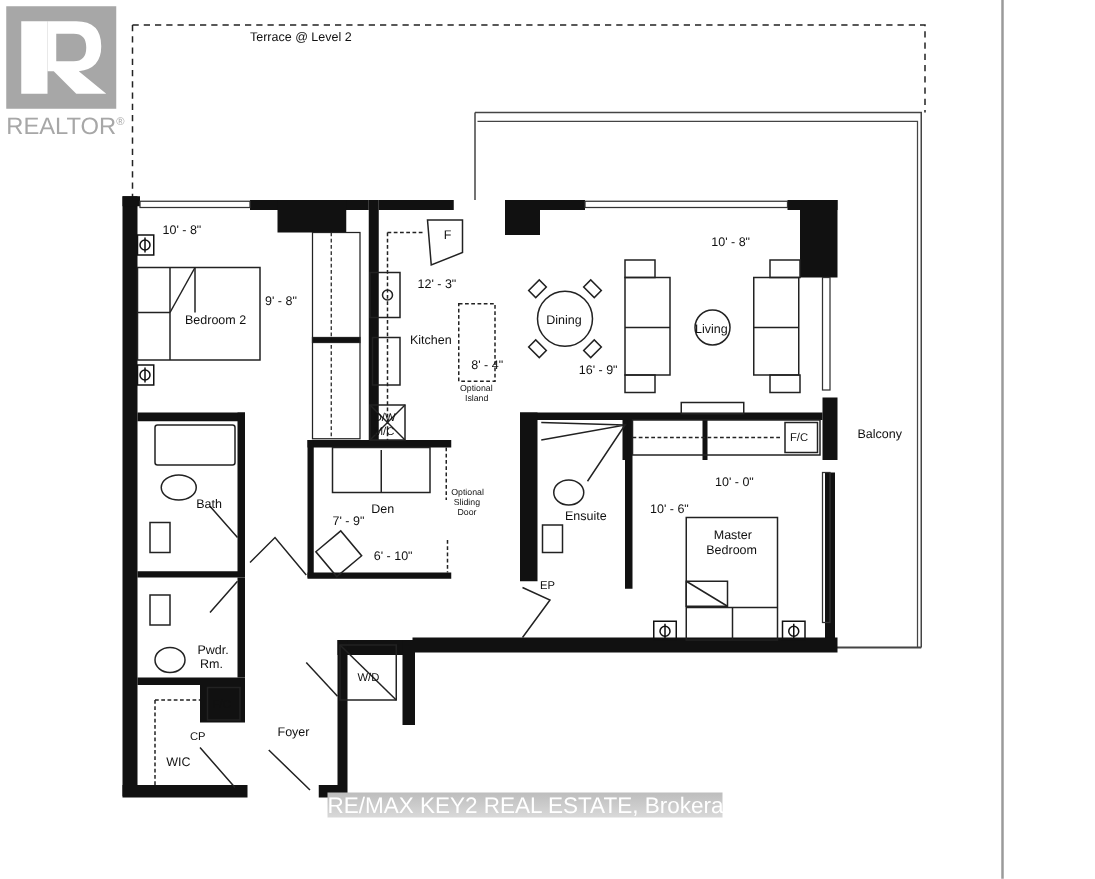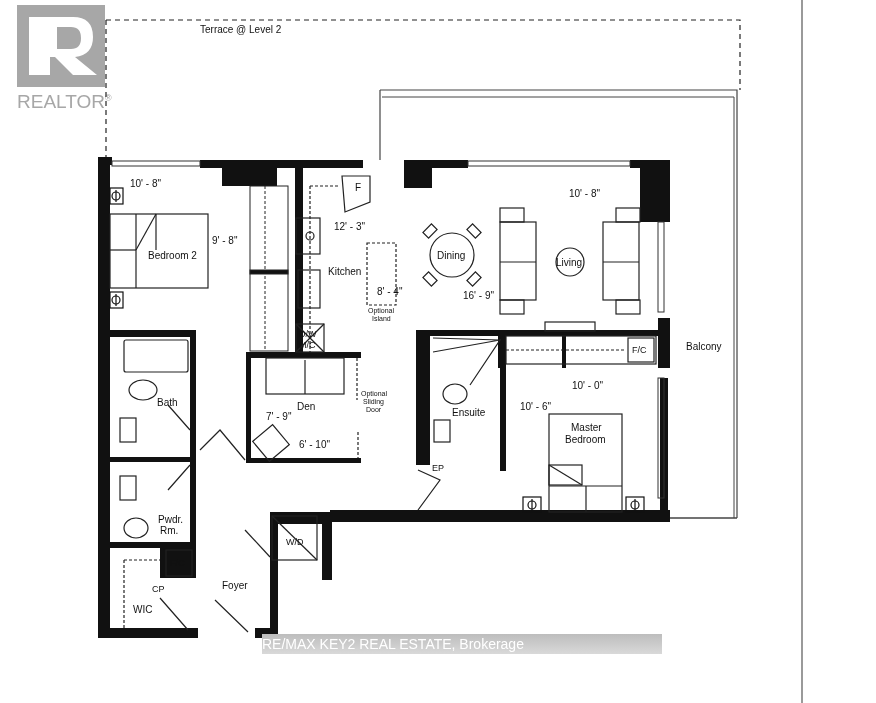--- a/index.html
+++ b/index.html
@@ -1,23 +1,23 @@
 <!DOCTYPE html>
 <html><head>
 <meta charset="utf-8">
 <style>
   html, body { margin:0; padding:0; background:#ffffff; }
   body { width:876px; height:703px; position:relative; overflow:hidden; font-family:"Liberation Sans", sans-serif; }
-  .logo { position:absolute; left:5px; top:5px; width:88px;margin-left:12px; }
+  .logo { position:absolute; left:5px; top:5px; width:88px; }
   .logo-box { width:88px; height:82px; background:#a7a7a7; position:relative; }
   .logo-text { font-size:19px; color:#a7a7a7; letter-spacing:0px; margin-top:4px; font-family:"Liberation Sans", sans-serif; white-space:nowrap; }
   .logo-text sup { font-size:9px; }
   svg.plan { position:absolute; left:0; top:0; }
   .lbl { font-family:"Liberation Sans", sans-serif; fill:#111; }
-  .watermark { position:absolute; left:262px; top:634px; width:400px; height:20px; background:linear-gradient(to bottom,#bdbdbd,#d9d9d9); color:#fff; font-size:14px; line-height:20px; white-space:nowrap; font-family:"Liberation Sans", sans-serif; }
+  .watermark { position:absolute; left:262px; top:634px; width:316px; height:20px; background:linear-gradient(to bottom,#bdbdbd,#d9d9d9); color:#fff; font-size:18px; line-height:20px; white-space:nowrap; font-family:"Liberation Sans", sans-serif; }
   .vline { position:absolute; left:801px; top:0; width:2px; height:703px; background:#9a9a9a; }
 </style>
 </head>
 <body>
 
 <div class="logo">
   <div class="logo-box">
     <svg width="88" height="82" viewBox="0 0 88 82">
       <rect x="12" y="12" width="21" height="58" fill="#fff"></rect>
       <path d="M33 12 H56 Q76 12 76 32 Q76 50 58 52 L80 70 H56 L38 52 H33 Z M40 22 V44 H54 Q64 44 64 33 Q64 22 54 22 Z" fill="#fff"></path>

